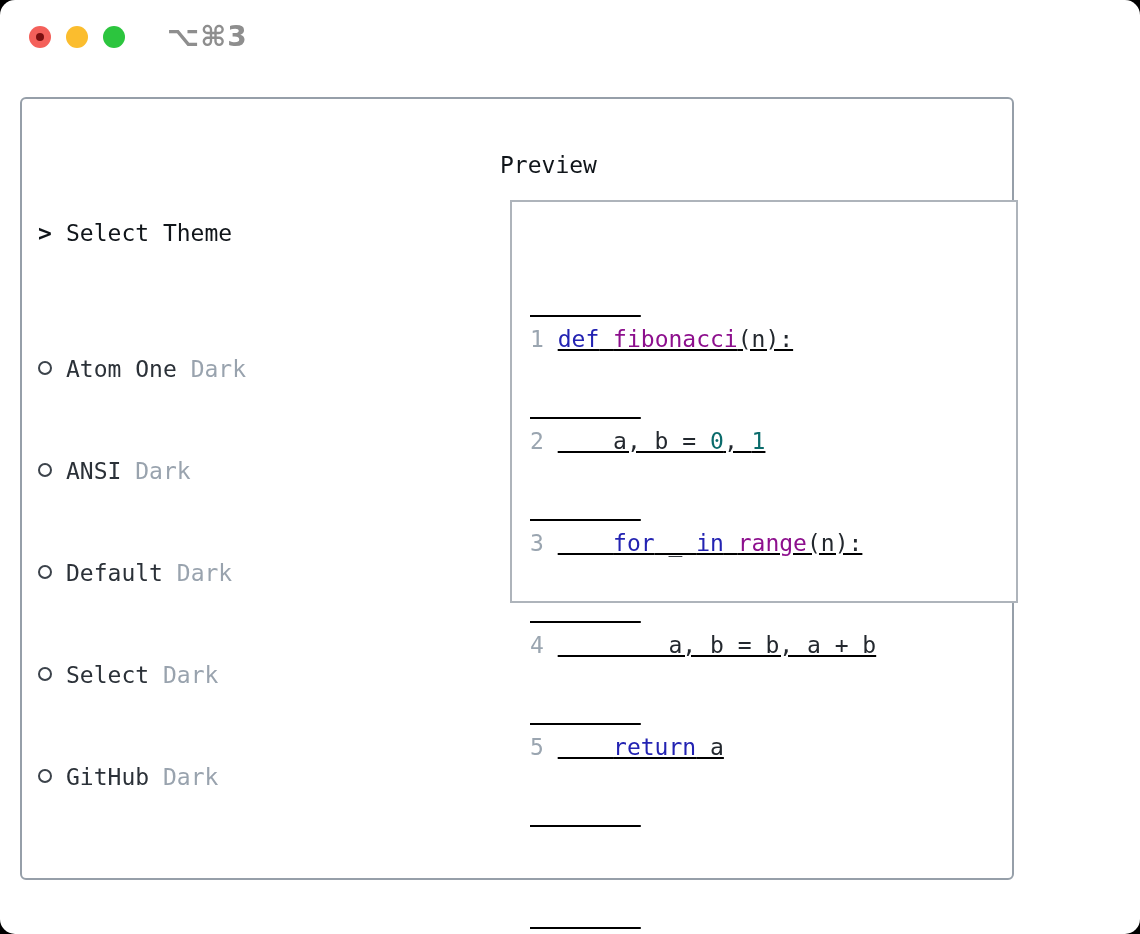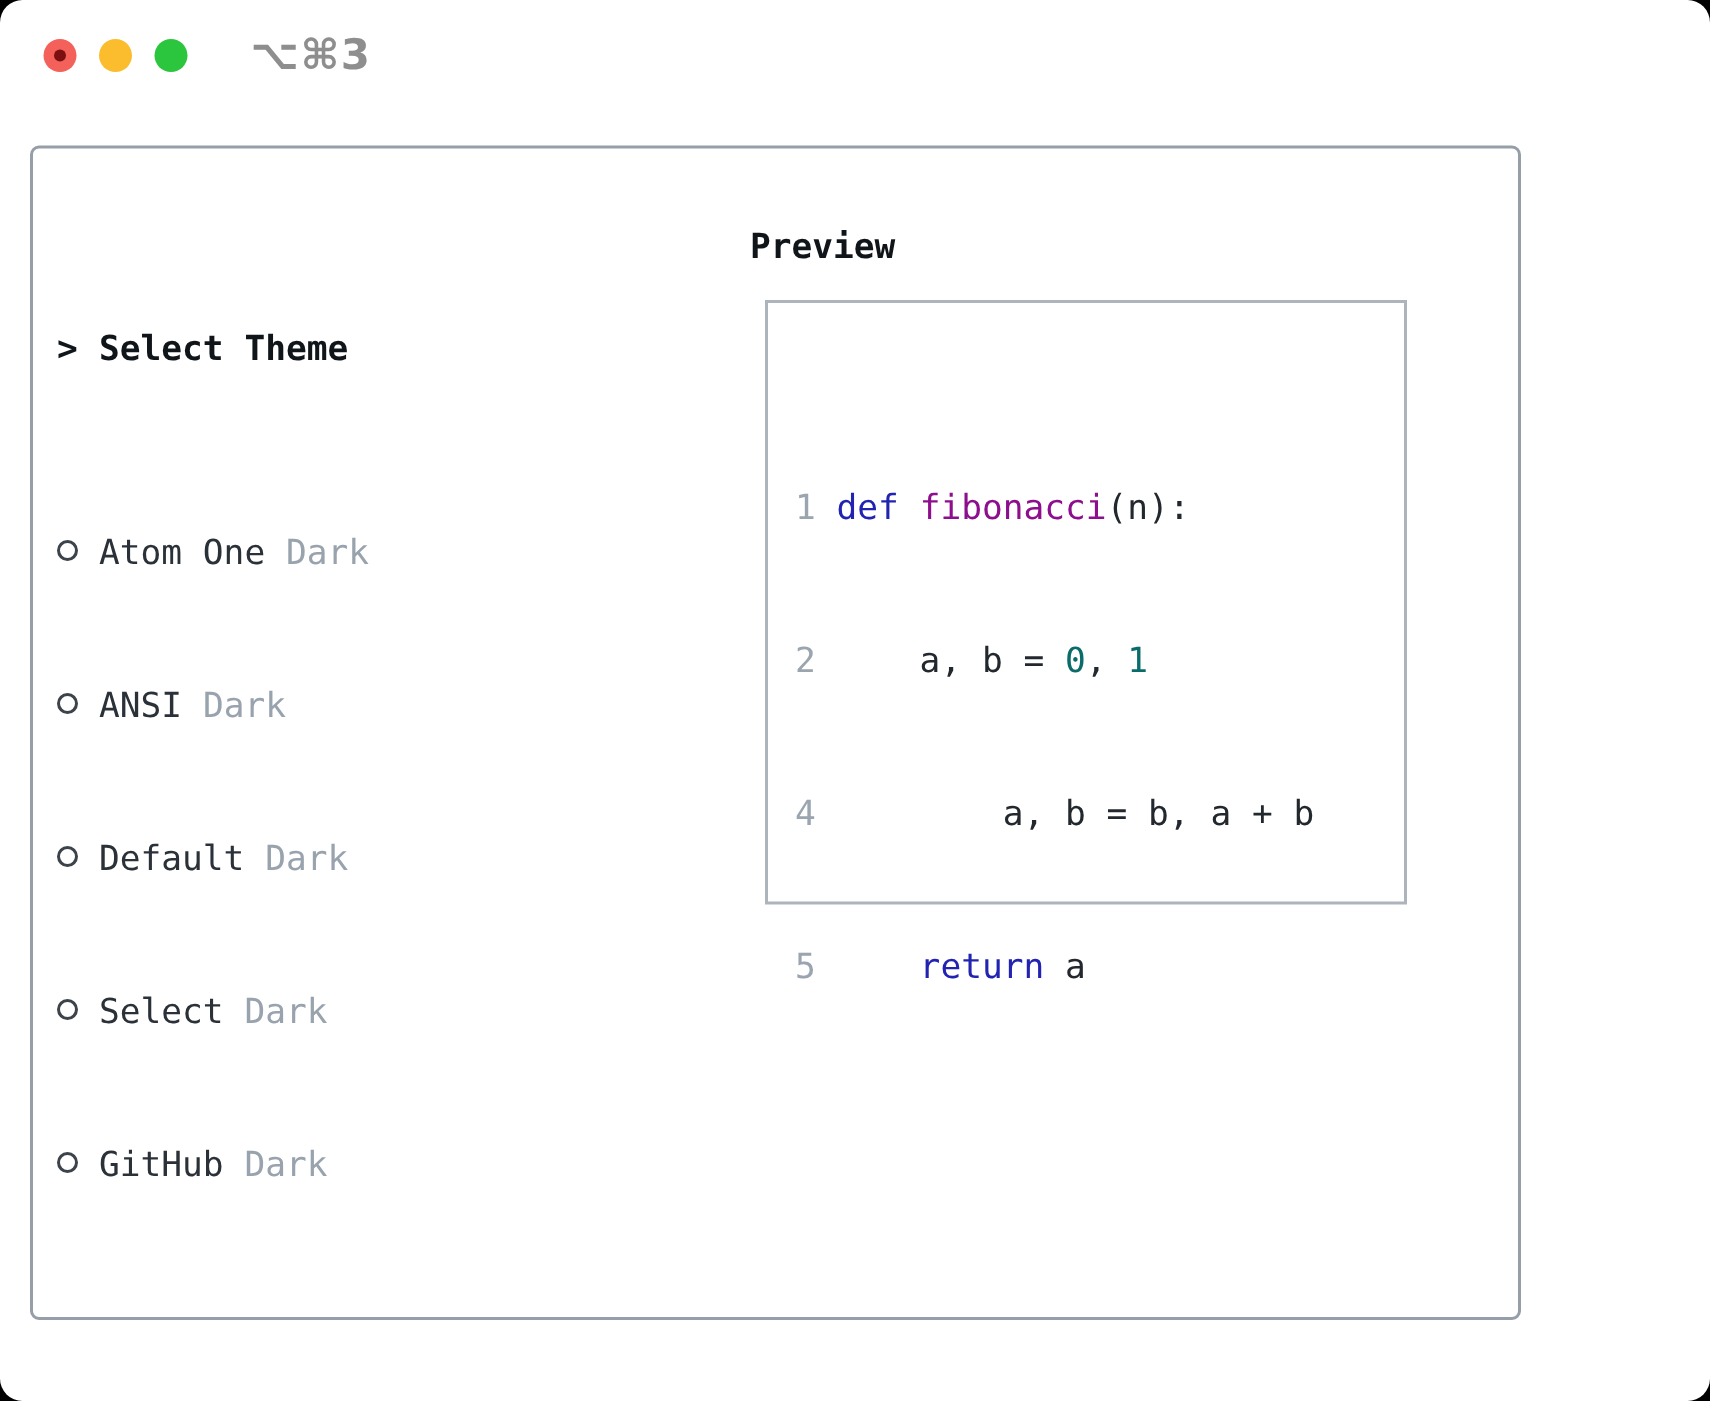--- a/index.html
+++ b/index.html
@@ -17,29 +17,29 @@
              font-weight:bold;font-size:28px;color:#8e8e8e;letter-spacing:1px;}
   
   .main-box{position:absolute;left:20px;top:97px;width:994px;height:783px;box-sizing:border-box;
             border:2px solid #969fa9;border-radius:6px;background:#fff;}
   
   .mono{font-size:23px;line-height:34px;white-space:pre;color:#2b3138;}
   .row{height:34px;}
   .cell{display:inline-block;width:28px;vertical-align:baseline;}
   .circle{display:inline-block;width:10px;height:10px;border:2px solid #3c434b;border-radius:50%;
           margin-bottom:2px;}
-  .bold{font-weight:bold;color:#10151a;}
+  .bold{font-weight:normal;color:#10151a;}
   .caret{font-weight:bold;color:#10151a;}
   .green{color:#16a53e;}
   .gray{color:#99a3ae;}
   .left-col{position:absolute;left:16px;top:49px;}
   
   .preview-label{position:absolute;left:478px;top:49px;}
-  .preview-box{position:absolute;left:488px;top:101px;width:428px;height:403px;box-sizing:border-box;
-               border:2px solid #aeb4bb;background:#fff;}
+  .preview-box{position:absolute;left:488px;top:101px;width:508px;height:403px;box-sizing:border-box;
+               border:2px solid #aeb4bb;background:#fff;text-decoration:underline;}
   .code{padding:52px 0 0 18px;}
   .ln{display:inline-block;width:2ch;color:#9aa5b0;}
   .kw{color:#2323b2;}
   .fn{color:#8d0f8d;}
   .num{color:#0a6b6b;}
   .pl{color:#23282e;}
 </style>
 </head>
 <body>
 
@@ -80,20 +80,21 @@
       
       
     </div>
 
     <div class="preview-label mono"><span class="bold">Preview</span></div>
 
     <div class="preview-box">
       <div class="code mono">
         <div class="row"><span class="ln">1</span><span class="kw">def</span><span class="pl"> </span><span class="fn">fibonacci</span><span class="pl">(n):</span></div>
         <div class="row"><span class="ln">2</span><span class="pl">    a, b = </span><span class="num">0</span><span class="pl">, </span><span class="num">1</span></div>
+        <div class="row"><span class="ln">3</span><span class="pl">    </span><span class="kw">for</span><span class="pl"> _ </span><span class="kw">in</span><span class="pl"> </span><span class="fn">range</span><span class="pl">(n):</span></div>
         <div class="row"><span class="ln">4</span><span class="pl">        a, b = b, a + b</span></div>
         <div class="row"><span class="ln">5</span><span class="pl">    </span><span class="kw">return</span><span class="pl"> a</span></div>
         <div class="row"></div>
         
         
         
       </div>
     </div>
 
   </div>

